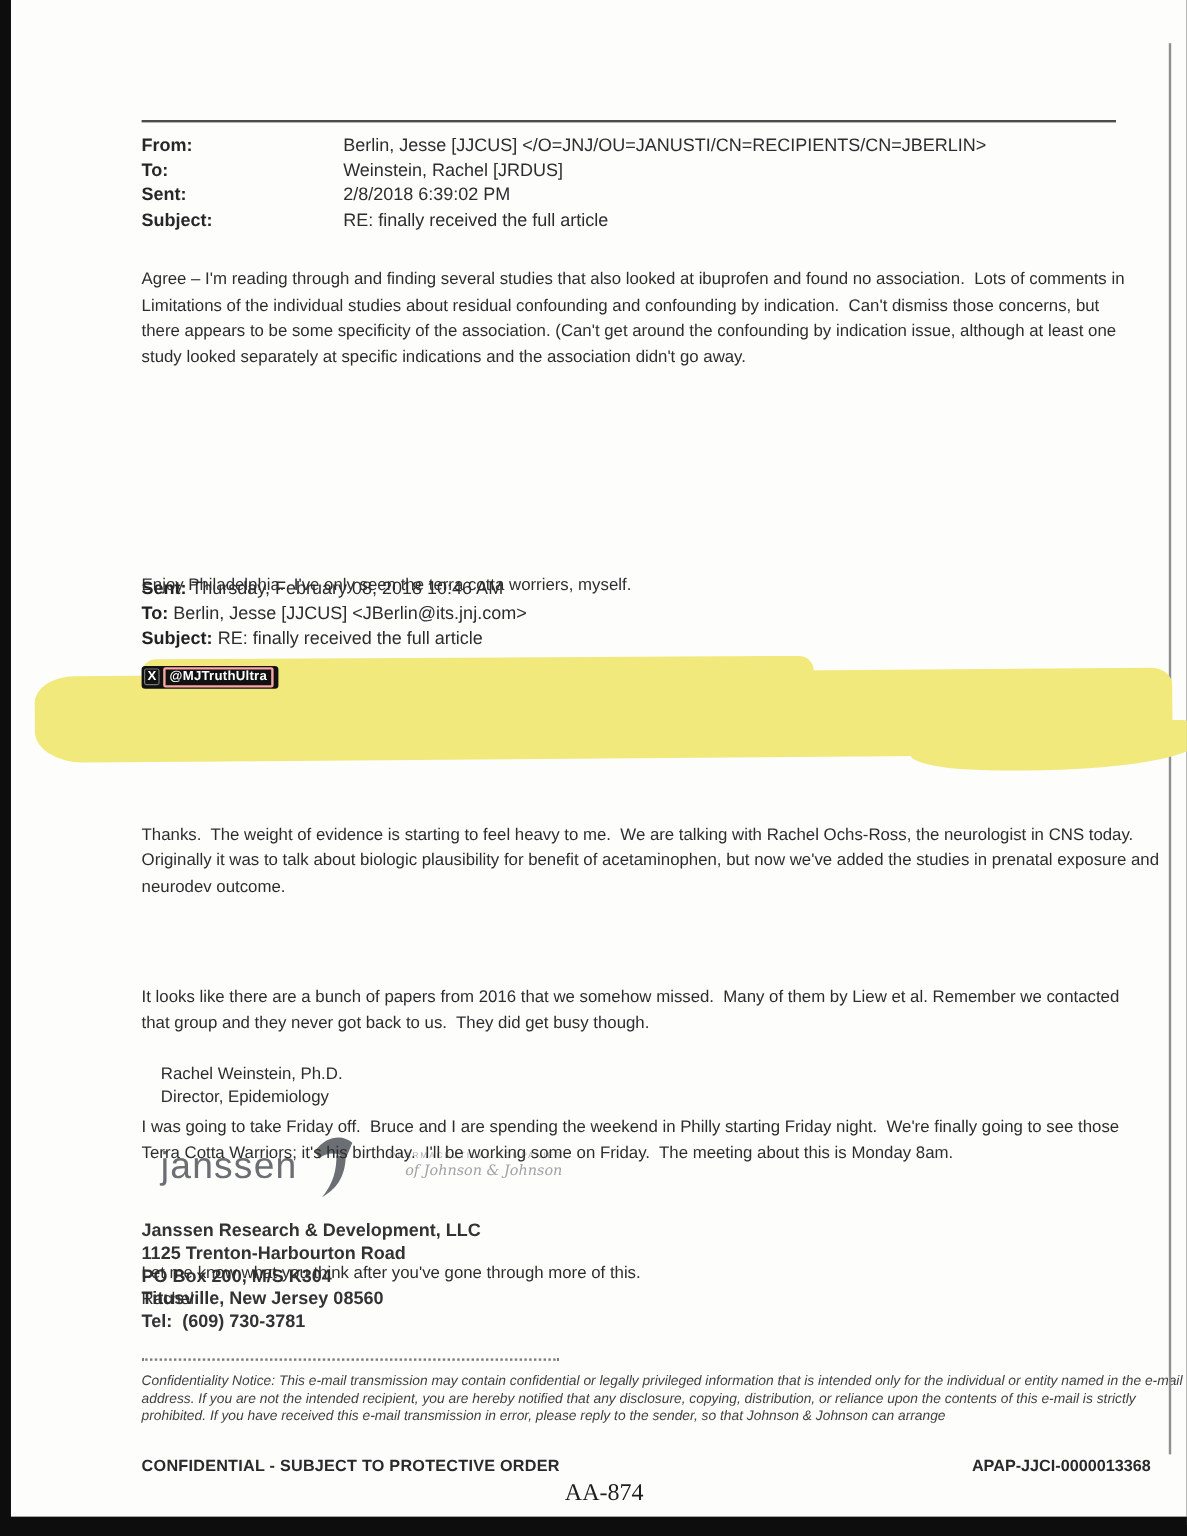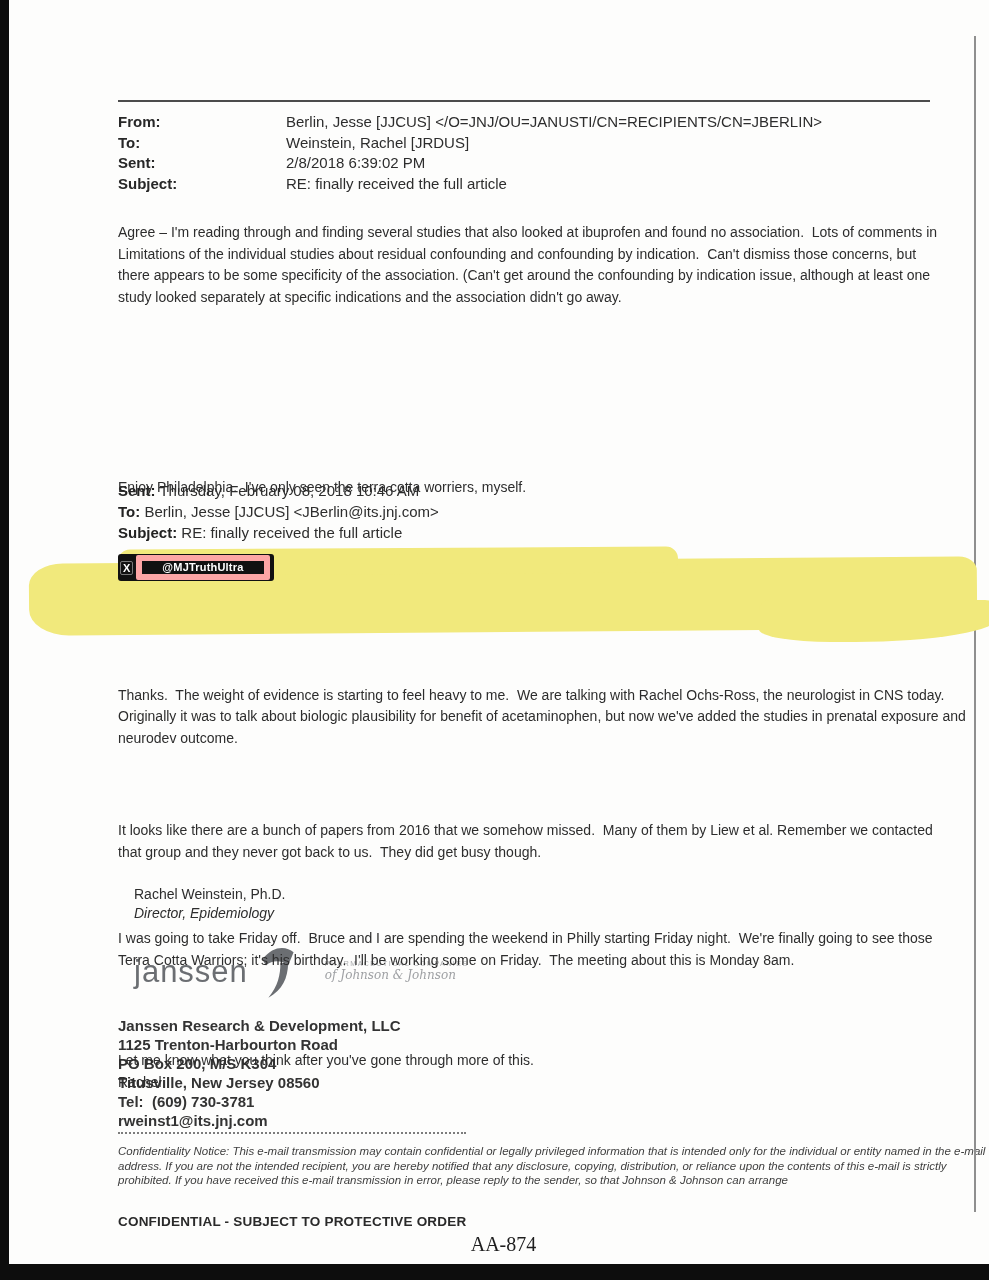--- a/index.html
+++ b/index.html
@@ -34,30 +34,30 @@
     position:relative;z-index:3;
     display:inline-flex;align-items:center;
     background:#111;border-radius:3px;padding:1px 4px 1px 2px;gap:3px;
   }
   .badge .xbox{
     background:#111;color:#fff;font-weight:bold;font-size:11px;
     border:1px solid #777;border-radius:2px;padding:0 2px;line-height:12px;
   }
   .badge .handle{
     color:#fff;font-weight:bold;font-size:11px;line-height:13px;
-    border:6px solid #fca5a5;border-radius:2px;padding:0 20px;
+    border:2px solid #fca5a5;border-radius:2px;padding:0 3px;
     letter-spacing:.2px;
   }
   .logo-row{display:flex;align-items:flex-start;gap:25px;}
   .logo-brand{
     color:#6b6e72;font-size:31px;letter-spacing:1px;line-height:30px;
     font-weight:normal;
   }
   .logo-tag1{color:#a9abad;font-size:7px;letter-spacing:1.5px;line-height:9px;}
-  .logo-tag2{color:#9fa1a4;font-size:12px;font-style:italic;font-family:"DejaVu Serif",serif;line-height:14px;}
+  .logo-tag2{color:#9fa1a4;font-size:12px;font-style:italic;font-family:"DejaVu Serif",serif;line-height:14px;text-align:right;}
   .addr{font-weight:bold;color:#333;font-size:15px;line-height:19px;white-space:pre-wrap;}
   .dotted{border-bottom:2px dotted #7c7c7c;}
   .disclaimer{
     font-style:italic;color:#3f3f3f;font-size:11.5px;line-height:14.5px;
     white-space:normal;
   }
   .footer-b{font-weight:bold;color:#2a2a2a;font-size:13.5px;letter-spacing:.2px;}
   .bates{font-weight:bold;color:#2a2a2a;font-size:13.5px;}
   .page-label{font-family:"Liberation Serif",serif;font-size:20px;color:#1e1e1e;}
   .bottom-bar{position:absolute;left:0;bottom:0;width:989px;height:16px;background:#0d0d0d;}
@@ -103,21 +103,21 @@
 
   <div class="abs txt para" style="left:109px;top:577px;width:852px;">Thanks.  The weight of evidence is starting to feel heavy to me.  We are talking with Rachel Ochs-Ross, the neurologist in CNS today.  Originally it was to talk about biologic plausibility for benefit of acetaminophen, but now we've added the studies in prenatal exposure and neurodev outcome.</div>
 
   <div class="abs txt para" style="left:109px;top:648px;width:830px;">It looks like there are a bunch of papers from 2016 that we somehow missed.  Many of them by Liew et al. Remember we contacted that group and they never got back to us.  They did get busy though.</div>
   <div class="abs txt para" style="left:109px;top:713px;width:845px;">I was going to take Friday off.  Bruce and I are spending the weekend in Philly starting Friday night.  We're finally going to see those Terra Cotta Warriors; it's his birthday.  I'll be working some on Friday.  The meeting about this is Monday 8am.</div>
   <div class="abs txt para" style="left:109px;top:792px;width:830px;">Let me know what you think after you've gone through more of this.
 Rachel</div>
 
   <div class="abs" style="left:109px;top:885px;margin-left:16px;">
     <div class="txt" style="line-height:19px;">Rachel Weinstein, Ph.D.</div>
-    <div class="txt" style="line-height:19px;font-style:italic;">Director, Epidemiology</div>
+    <div class="txt" style="line-height:19px;">Director, Epidemiology</div>
   </div>
 
   <div class="abs logo-row" style="left:125px;top:945px;">
     <div style="display:flex;align-items:center;gap:8px;">
       <span class="logo-brand">janssen</span>
       <svg width="44" height="54" viewBox="0 0 60 90" aria-hidden="true">
         <path d="M4 24 C 22 0, 44 2, 56 12 L 47 34 C 34 24, 20 26, 10 34 Z" fill="#6b6e72"></path>
         <path d="M47 30 C 46 56, 38 74, 14 88 C 30 68, 34 50, 34 30 Z" fill="#6b6e72"></path>
       </svg>
     </div>
@@ -126,27 +126,27 @@
       <div class="logo-tag2">of Johnson &amp; Johnson</div>
     </div>
   </div>
 
   <div class="abs" style="left:109px;top:1016px;">
     <div class="addr">Janssen Research &amp; Development, LLC</div>
     <div class="addr">1125 Trenton-Harbourton Road</div>
     <div class="addr">PO Box 200, M/S K304</div>
     <div class="addr">Titusville, New Jersey 08560</div>
     <div class="addr">Tel:  (609) 730-3781</div>
-    <div class="addr link">rweinst1@its.jnj.com</div>
   </div>
 
   <div class="abs dotted" style="left:109px;top:1128px;width:348px;height:4px;"></div>
 
   <div class="abs disclaimer" style="left:109px;top:1144px;width:878px;">Confidentiality Notice: This e-mail transmission may contain confidential or legally privileged information that is intended only for the individual or entity named in the e-mail address. If you are not the intended recipient, you are hereby notified that any disclosure, copying, distribution, or reliance upon the contents of this e-mail is strictly prohibited. If you have received this e-mail transmission in error, please reply to the sender, so that Johnson &amp; Johnson can arrange</div>
 
   <div class="abs footer-b" style="left:109px;top:1214px;">CONFIDENTIAL - SUBJECT TO PROTECTIVE ORDER</div>
+  <div class="abs bates" style="left:598px;top:1214px;width:352px;text-align:right;">APAP-JJCI-0000013368</div>
   <div class="abs page-label" style="left:0;top:1233px;width:989px;text-align:center;">AA-874</div>
 
   <div class="scan-line-right"></div>
 </div>
 
 <div class="left-bar"></div>
 <div class="bottom-bar"></div>
 
 </body></html>

